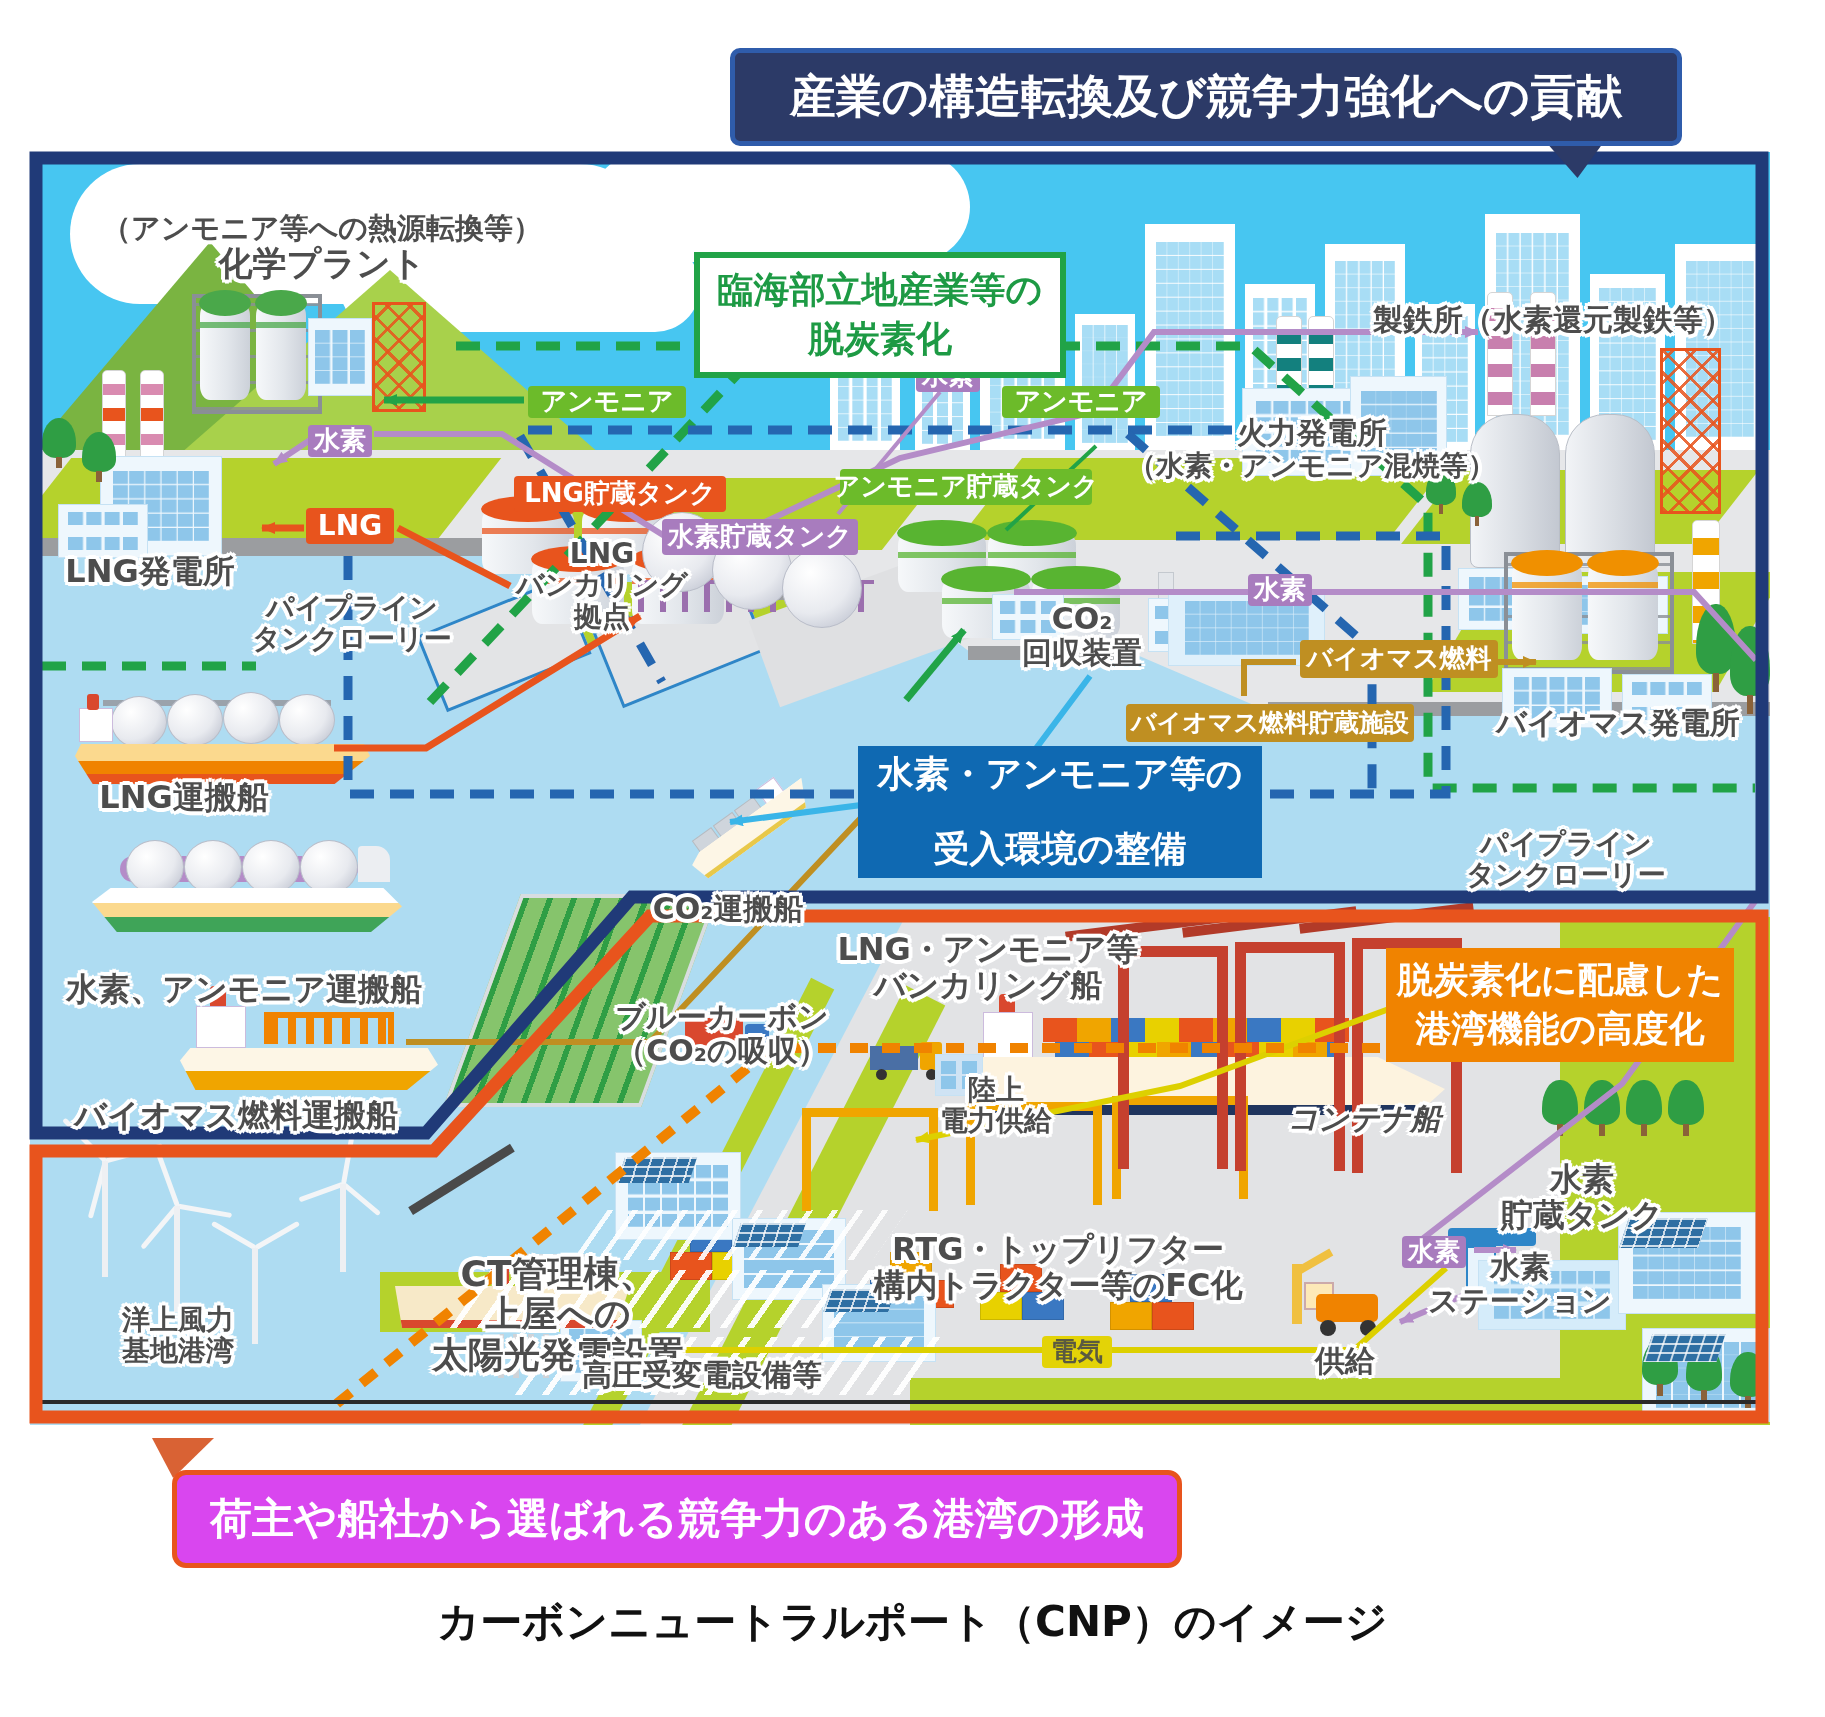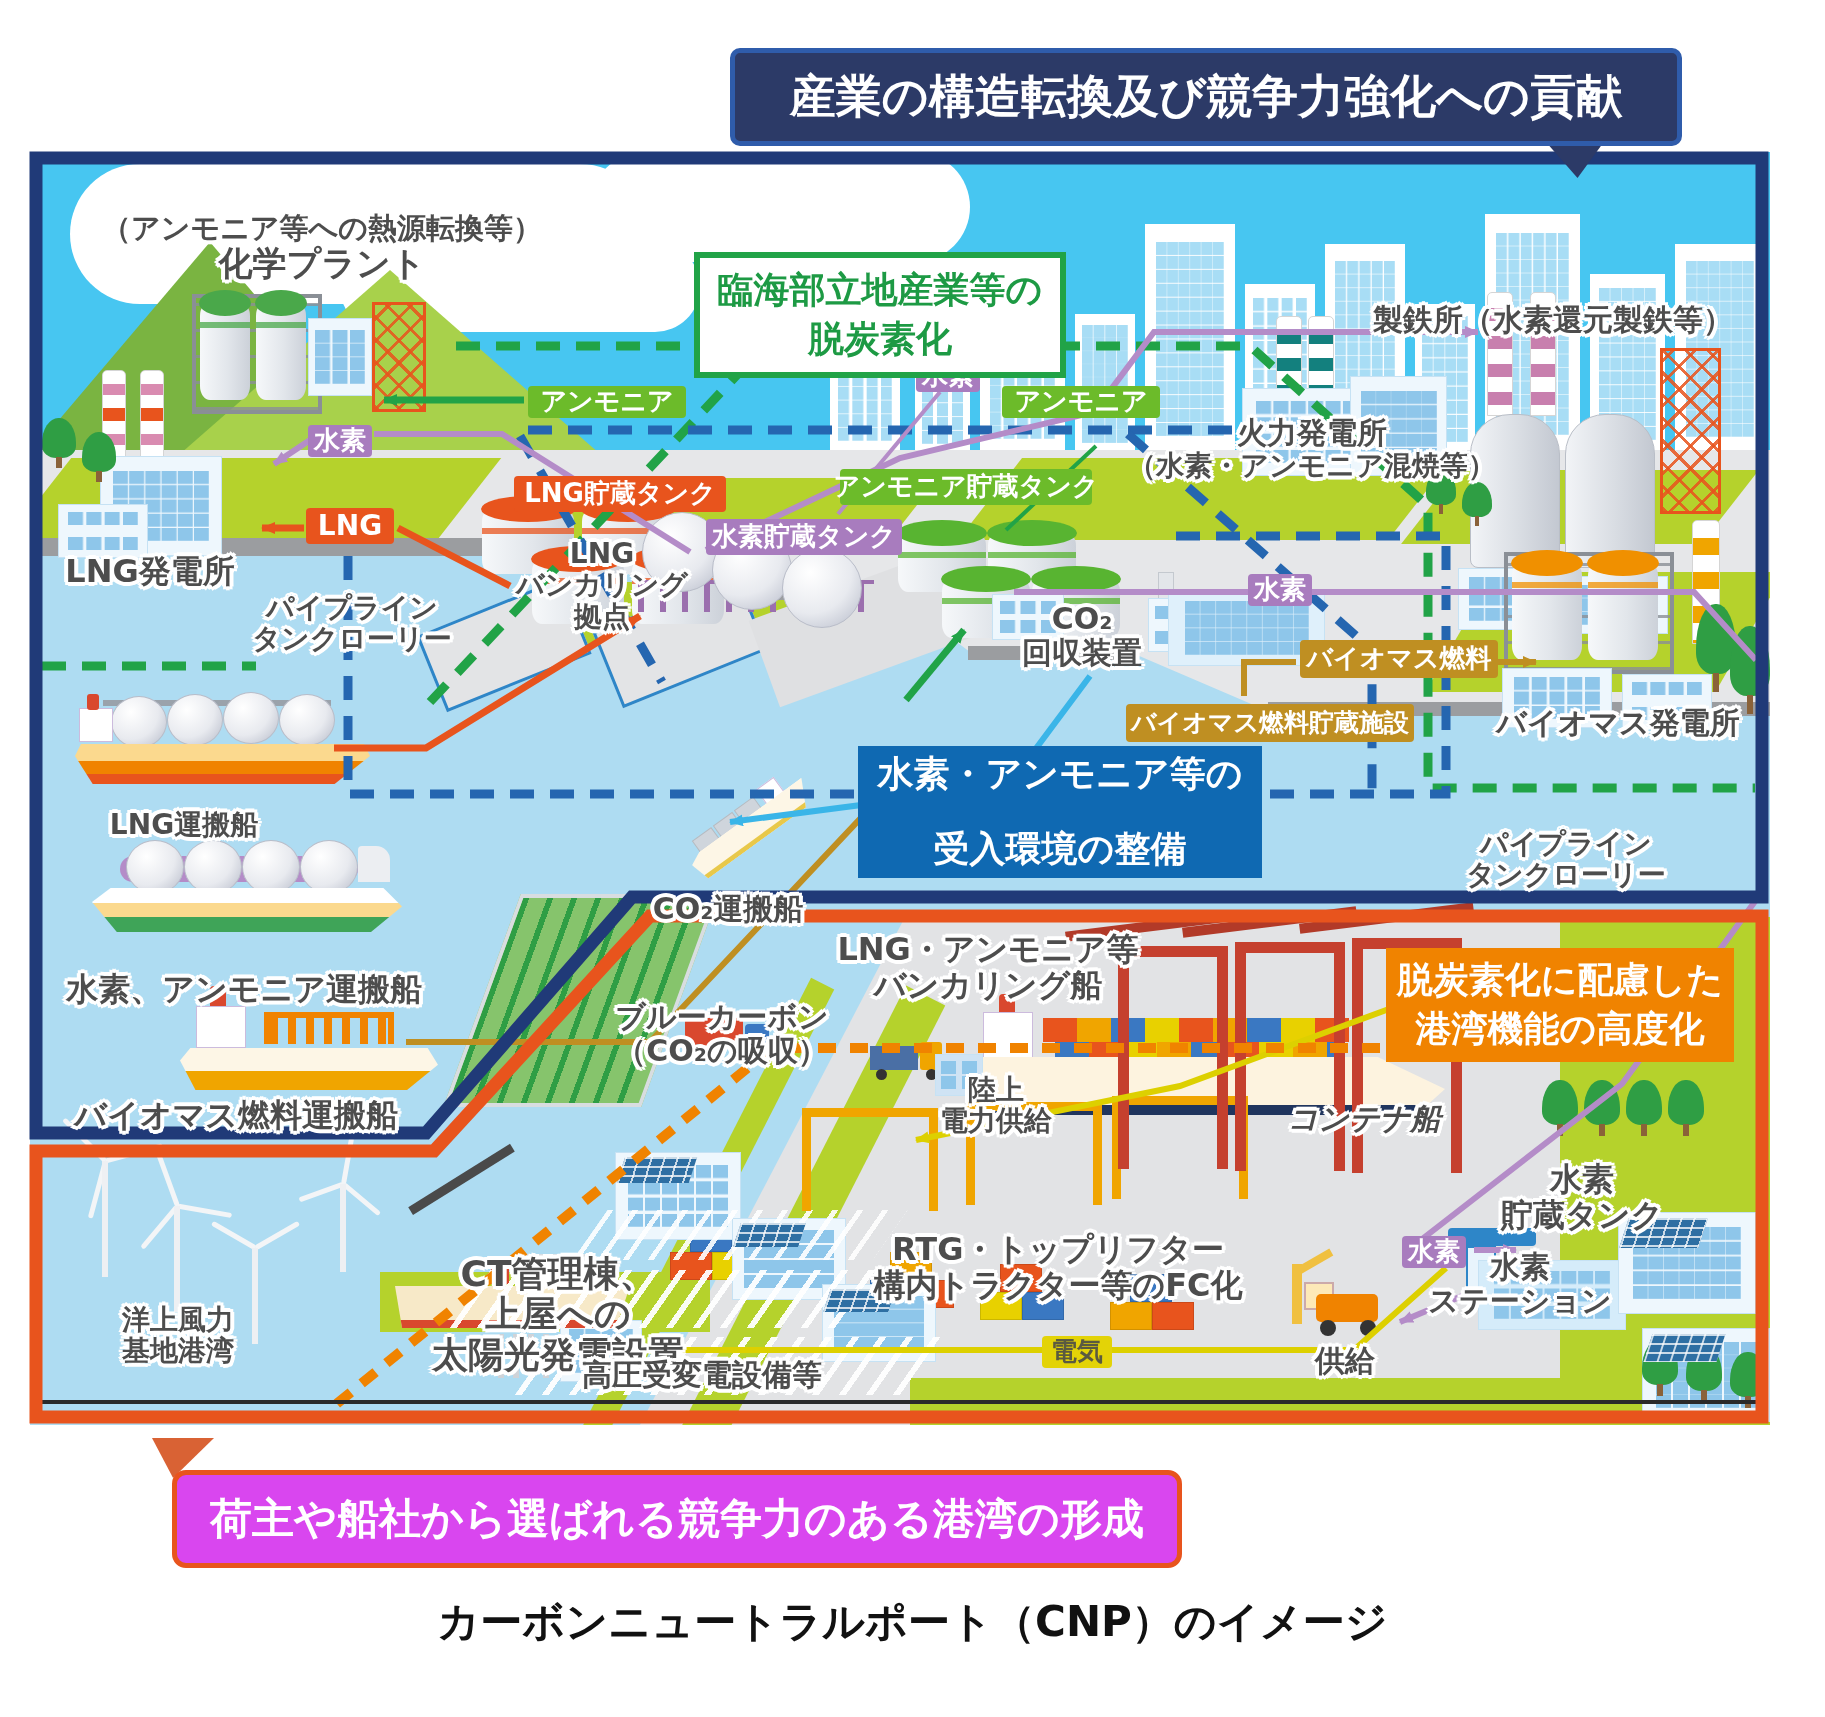--- a/index.html
+++ b/index.html
@@ -453,38 +453,38 @@
     <div>水素</div>
     <div>貯蔵タンク</div>
   </div>
   <div class="olabel cx" style="left:1520px;top:1250px;font-size:30px;">
     <div>水素</div>
     <div>ステーション</div>
   </div>
   <div class="olabel cx" style="left:1345px;top:1344px;font-size:30px;">供給</div>
   <div class="olabel cx" style="left:1364px;top:1102px;font-size:30px;font-style:italic;">コンテナ船</div>
 
-  <div class="olabel cx" style="left:180px;top:809px;font-size:28px;padding-left:8px;">LNG運搬船</div>
+  <div class="olabel cx" style="left:180px;top:780px;font-size:32px;padding-left:8px;">LNG運搬船</div>
   <div class="olabel cx" style="left:244px;top:972px;font-size:32px;">水素、アンモニア運搬船</div>
   <div class="olabel cx" style="left:236px;top:1098px;font-size:32px;">バイオマス燃料運搬船</div>
   <div class="olabel cx" style="left:728px;top:892px;font-size:30px;">CO₂運搬船</div>
   <div class="olabel cx" style="left:988px;top:932px;font-size:32px;">
     <div>LNG・アンモニア等</div>
     <div>バンカリング船</div>
   </div>
 
   <div class="chip" style="left:308px;top:425px;width:64px;height:32px;background:#a87cbe;">水素</div>
   <div class="chip" style="left:916px;top:360px;width:64px;height:32px;background:#a87cbe;">水素</div>
   <div class="chip" style="left:1248px;top:574px;width:64px;height:32px;background:#a87cbe;">水素</div>
   <div class="chip" style="left:1402px;top:1236px;width:64px;height:32px;background:#a87cbe;">水素</div>
   <div class="chip" style="left:528px;top:386px;width:158px;height:32px;background:#6cbb2a;">アンモニア</div>
   <div class="chip" style="left:1002px;top:386px;width:158px;height:32px;background:#6cbb2a;">アンモニア</div>
   <div class="chip" style="left:306px;top:508px;width:88px;height:36px;background:#e8541d;font-size:28px;">LNG</div>
   <div class="chip" style="left:514px;top:476px;width:212px;height:36px;background:#e8541d;">LNG貯蔵タンク</div>
-  <div class="chip" style="left:662px;top:519px;width:196px;height:36px;background:#a87cbe;margin-left:44px;">水素貯蔵タンク</div>
+  <div class="chip" style="left:662px;top:519px;width:196px;height:36px;background:#a87cbe;">水素貯蔵タンク</div>
   <div class="chip" style="left:840px;top:469px;width:252px;height:36px;background:#6cbb2a;">アンモニア貯蔵タンク</div>
   <div class="chip" style="left:1300px;top:640px;width:198px;height:38px;background:#bf8f22;">バイオマス燃料</div>
   <div class="chip" style="left:1126px;top:704px;width:288px;height:38px;background:#bf8f22;font-size:25px;">バイオマス燃料貯蔵施設</div>
   <div class="chip" style="left:1042px;top:1336px;width:70px;height:32px;background:#e3d307;color:#5a5a40;">電気</div>
 
   <div class="bigbox" style="left:694px;top:252px;width:360px;height:114px;background:#fff;border:6px solid #21a347;color:#1d9a44;font-size:36px;">
     <div>臨海部立地産業等の</div>
     <div>脱炭素化</div>
   </div>
   <div class="bigbox" style="left:858px;top:746px;width:404px;height:132px;background:#0f69b2;color:#fff;font-size:36px;gap:26px;">

